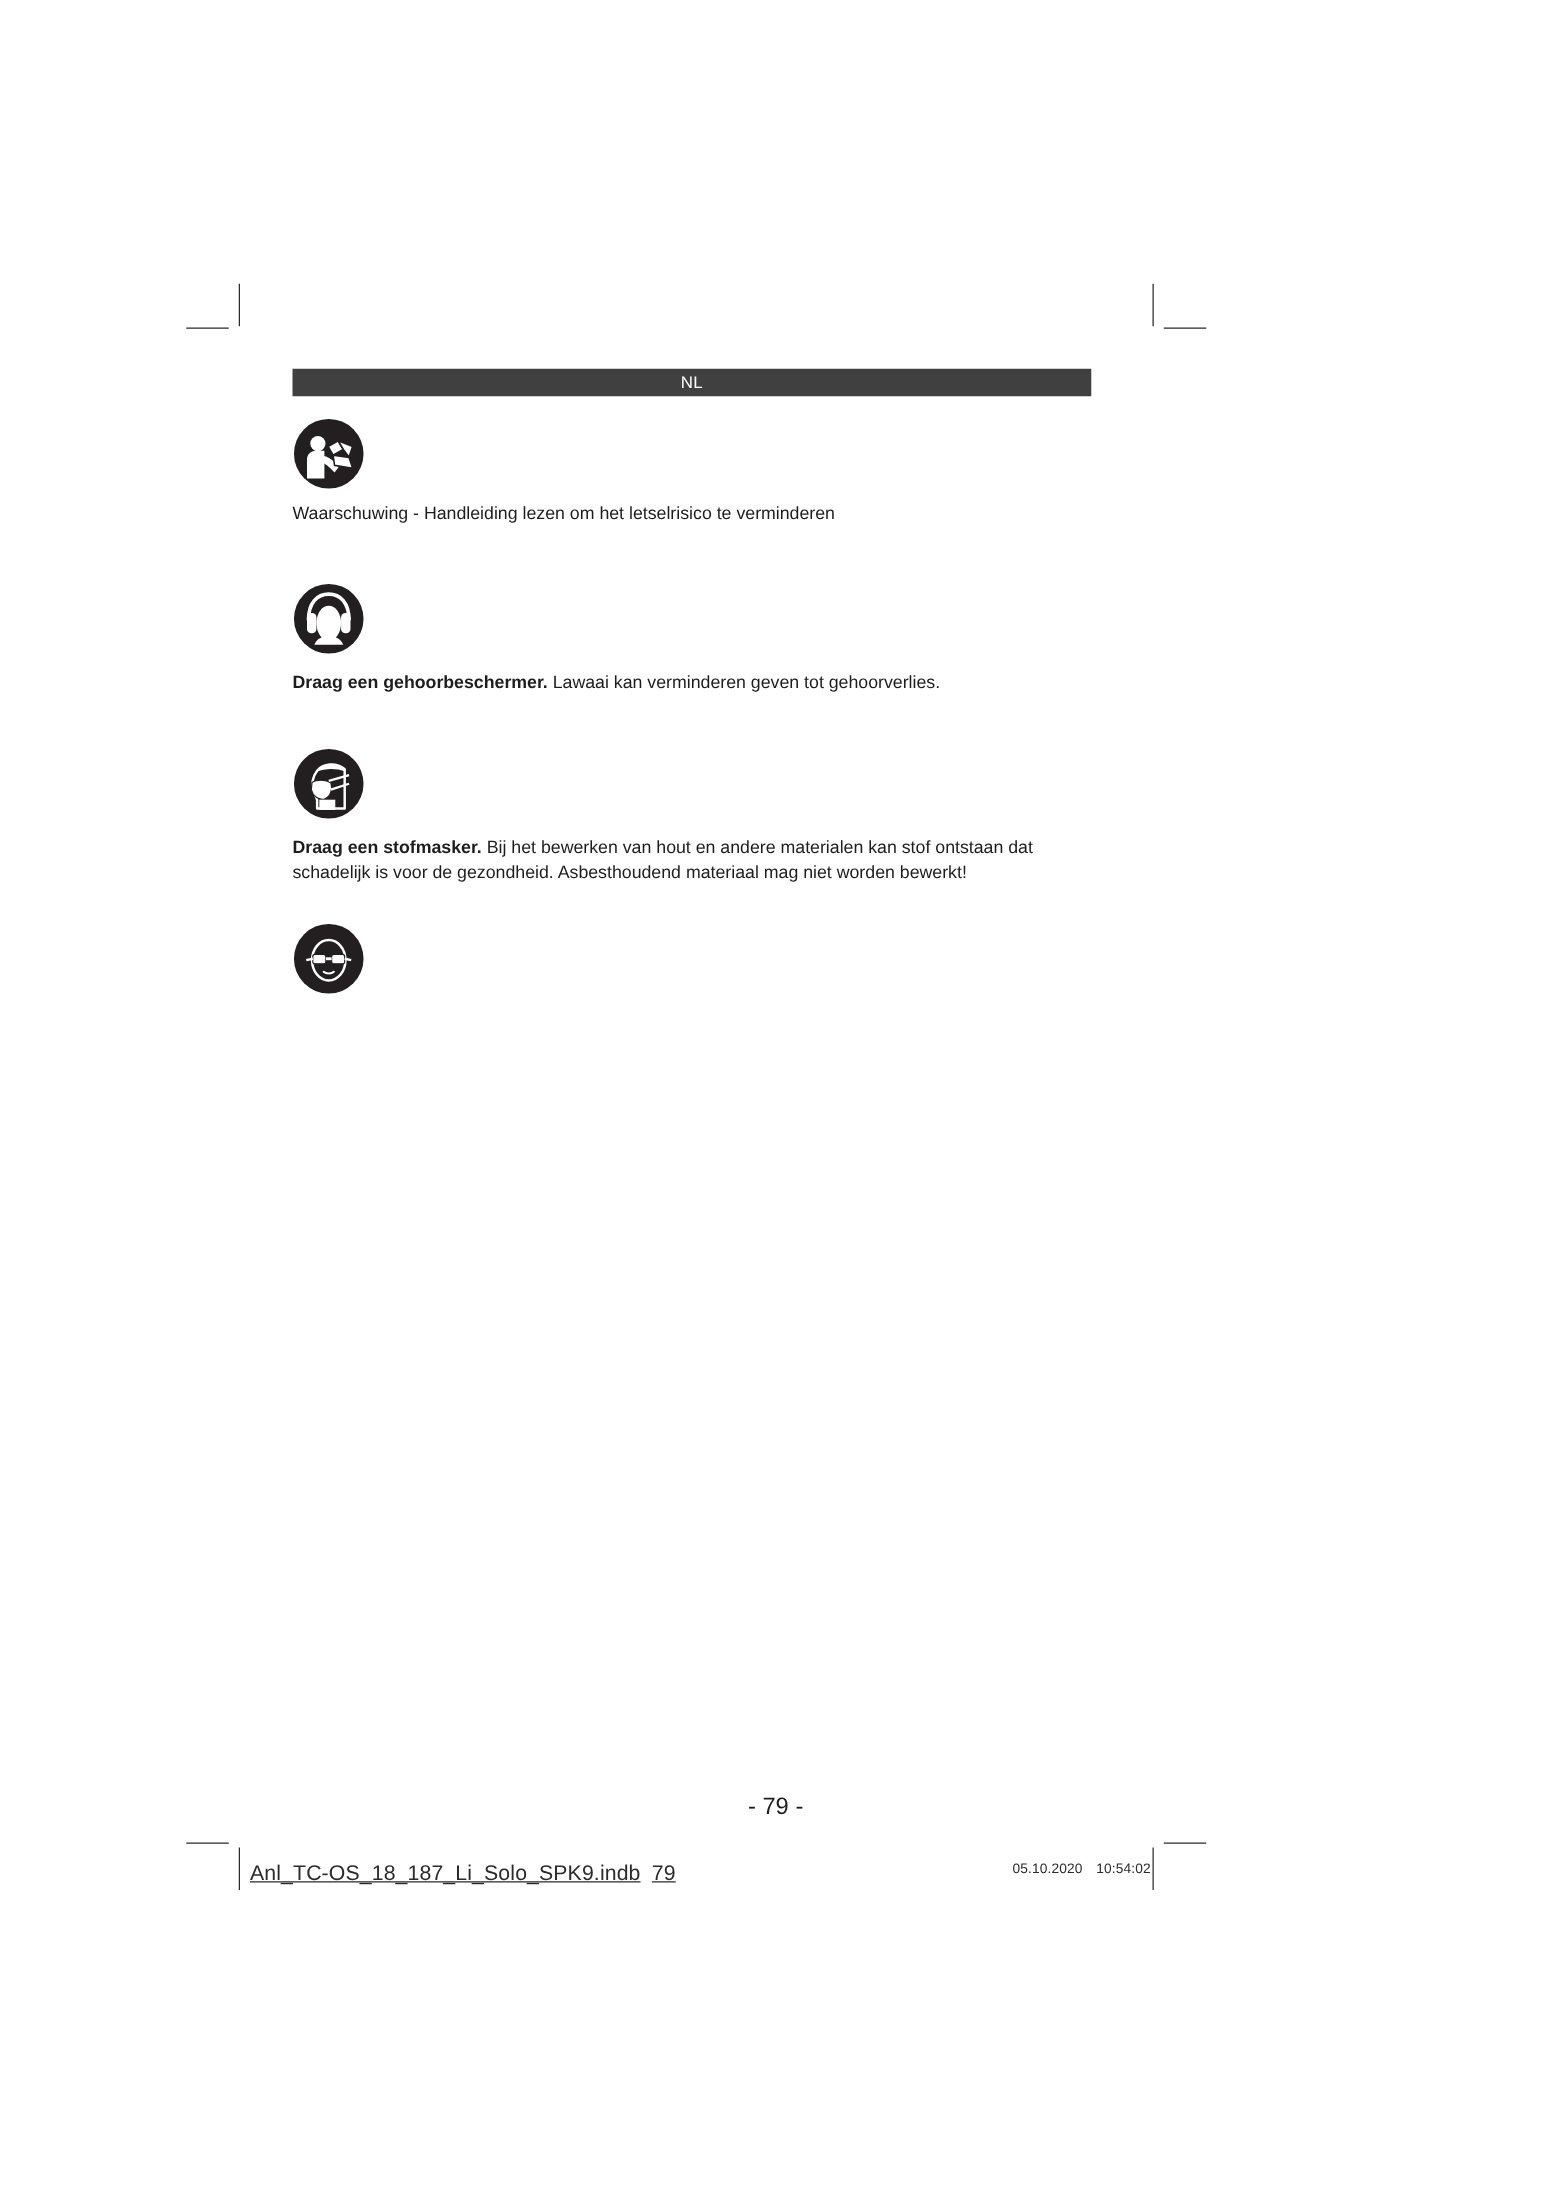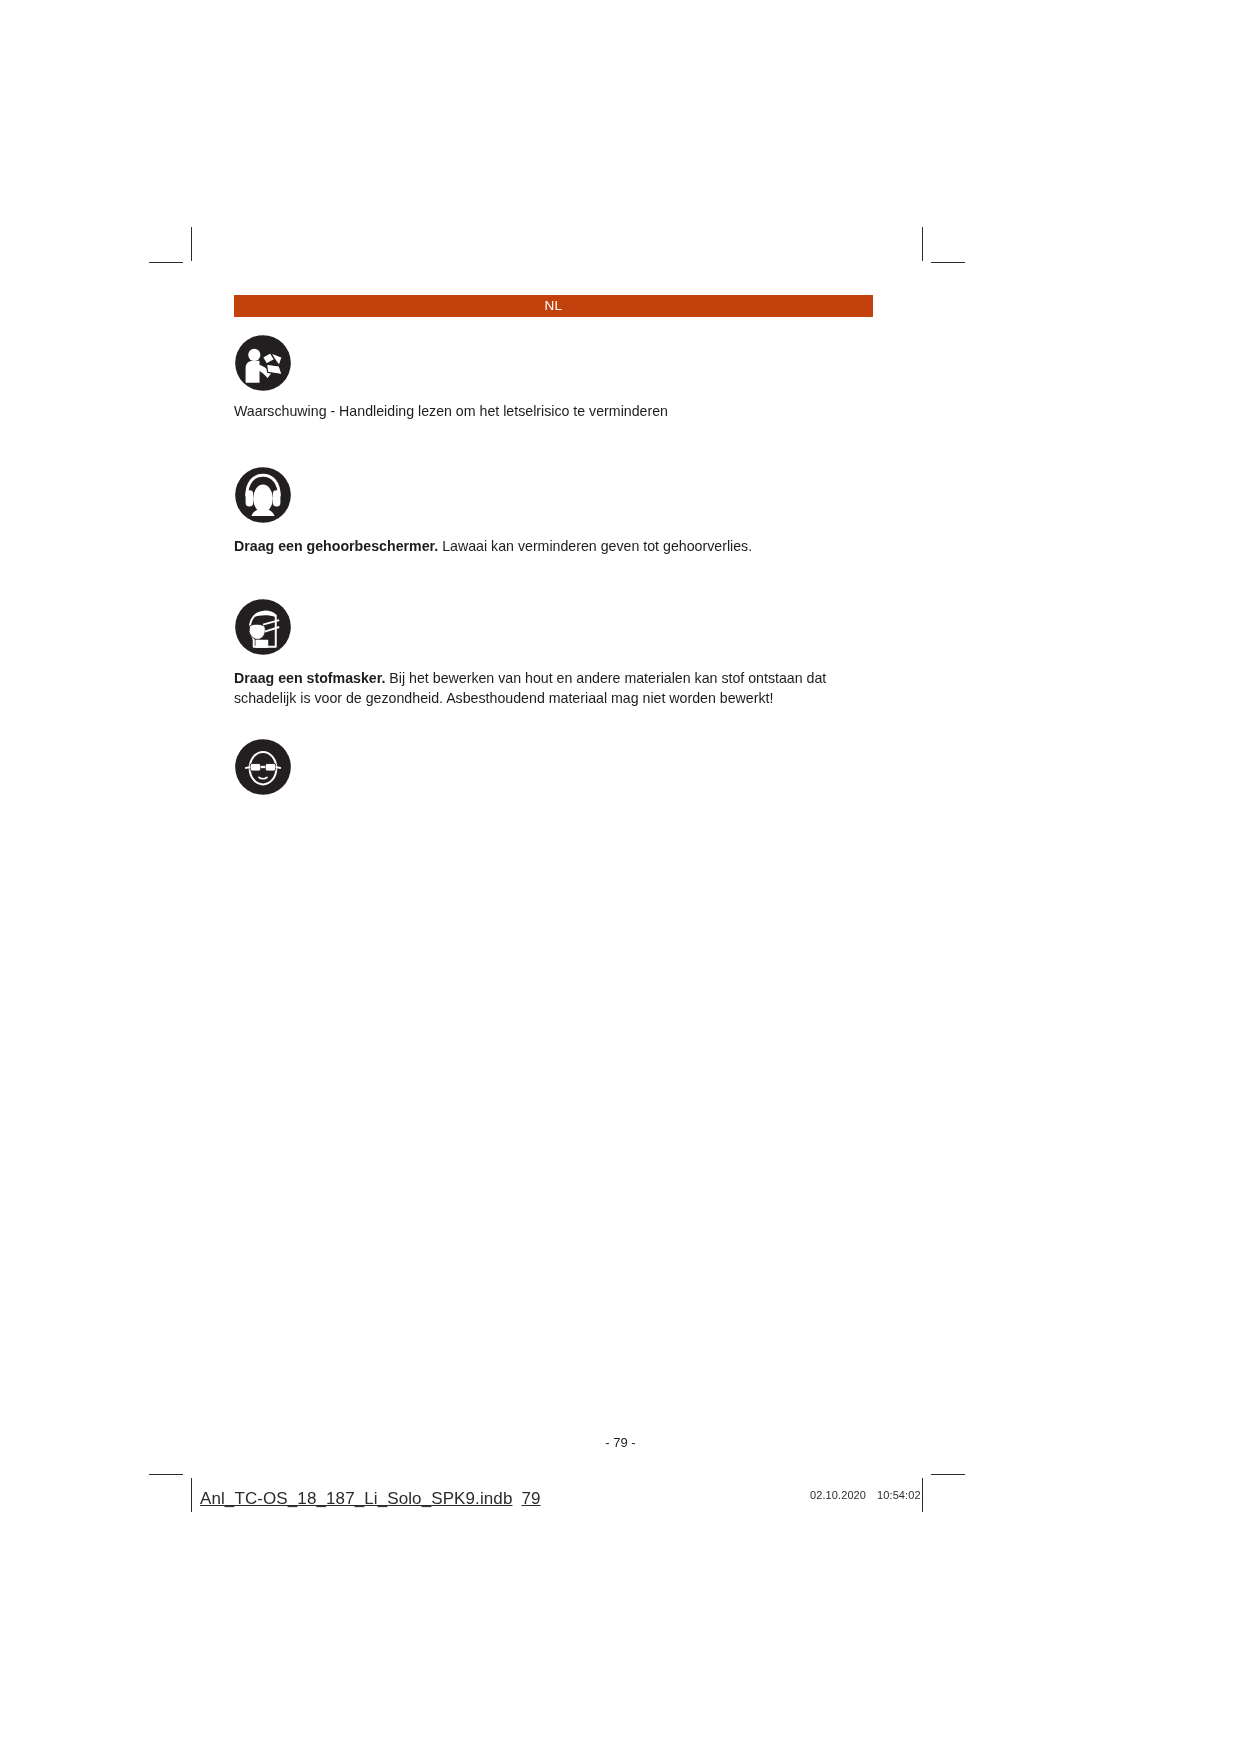--- a/index.html
+++ b/index.html
@@ -24,21 +24,21 @@
   .crop-v { width: 1px; height: 34px; }
   .crop-h { height: 1px; width: 34px; }
 
   
   .lang-bar {
     position: absolute;
     left: 234px;
     top: 295px;
     width: 639px;
     height: 22px;
-    background: #c2410c;
+    background: #404040;
     display: flex;
     align-items: center;
     justify-content: center;
   }
   .lang-bar-label {
     color: #ffffff;
     font-size: 13.5px;
     letter-spacing: 0.3px;
     line-height: 1;
   }
@@ -79,21 +79,21 @@
 
   .block-3 .icon-wrap { margin-bottom: 13px; }
 
   
   .page-number {
     position: absolute;
     left: 0;
     top: 1435px;
     width: 1241px;
     text-align: center;
-    font-size: 13px;
+    font-size: 19px;
     color: #1d1d1d;
   }
 
   
   .print-footer-left {
     position: absolute;
     left: 200px;
     top: 1489px;
     font-size: 17px;
     color: #2b2b2b;
@@ -222,14 +222,14 @@
   </div>
 
 </div>
 
 <div class="page-number">- 79 -</div>
 
 <div class="print-footer-left">
   <span>Anl_TC-OS_18_187_Li_Solo_SPK9.indb</span><span class="indb-page">79</span>
 </div>
 <div class="print-footer-right">
-  <span>02.10.2020</span><span class="ts-time">10:54:02</span>
+  <span>05.10.2020</span><span class="ts-time">10:54:02</span>
 </div>
 
 </body></html>

